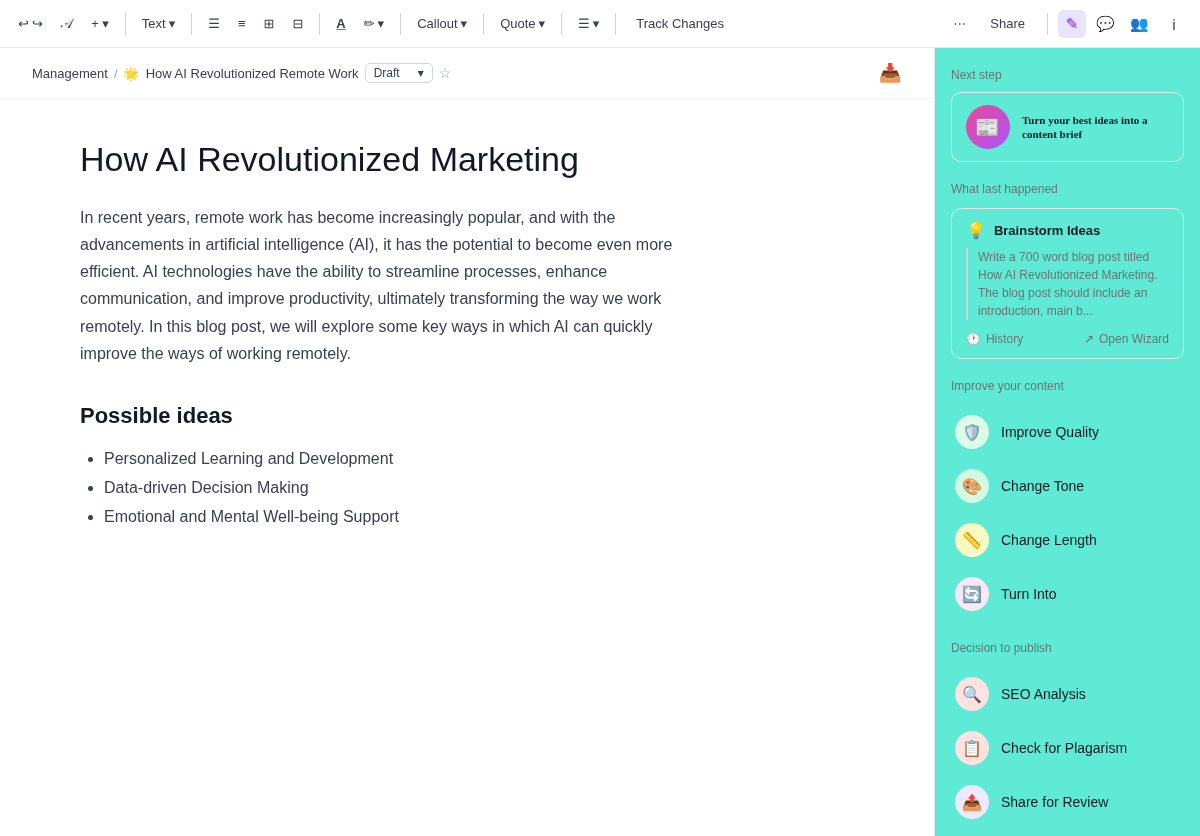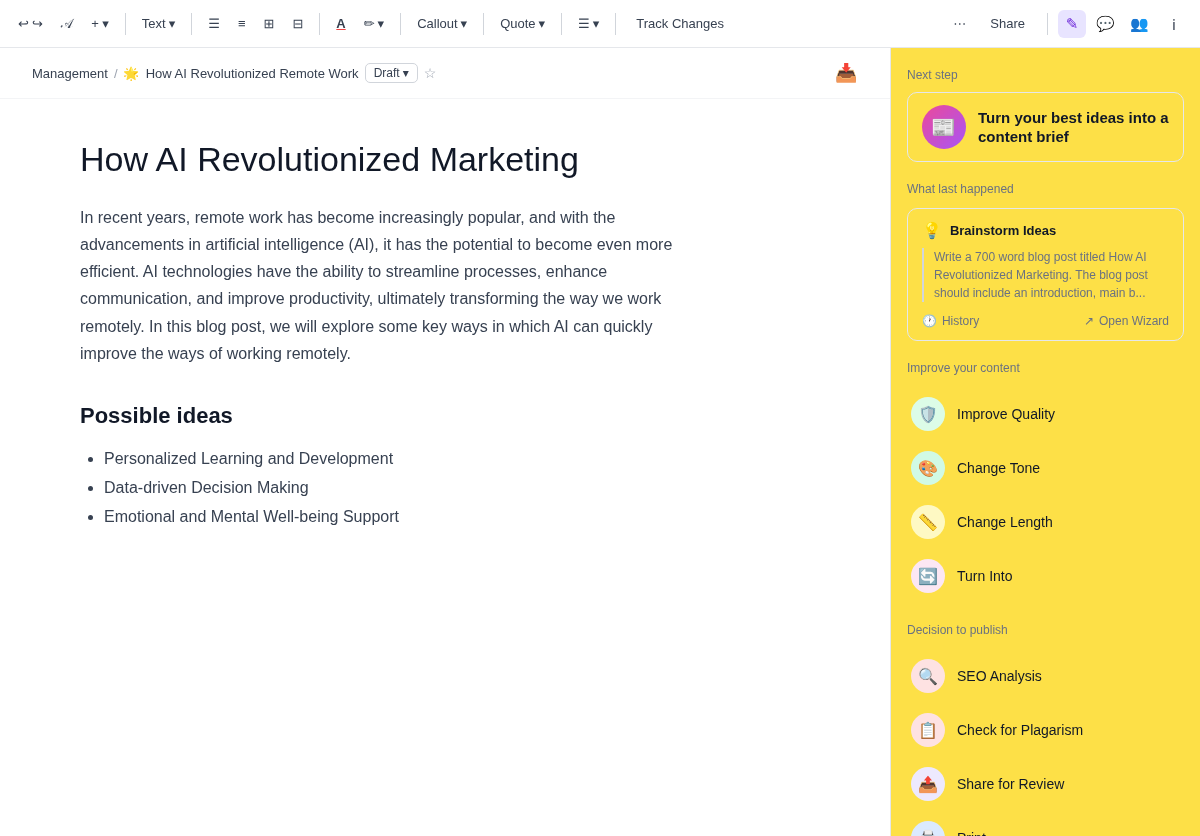--- a/index.html
+++ b/index.html
@@ -48,56 +48,56 @@
     
     .breadcrumb {
       display: flex; align-items: center; gap: 6px;
       padding: 14px 32px; font-size: 13px; color: #6b7280;
       border-bottom: 1px solid #f3f4f6; flex-shrink: 0;
     }
     .breadcrumb-sep { color: #9ca3af; }
     .breadcrumb-item { color: #374151; cursor: pointer; }
     .breadcrumb-doc { display: flex; align-items: center; gap: 6px; color: #374151; font-weight: 500; }
     .draft-badge {
-      display: flex; align-items: center; gap: 3px;
+      display: flex; align-items: center; gap: 18px;
       padding: 2px 8px; border: 1px solid #d1d5db; border-radius: 5px;
       font-size: 12px; color: #374151; cursor: pointer; background: #fff;
     }
     .star-icon { color: #9ca3af; cursor: pointer; font-size: 14px; }
     .inbox-icon { margin-left: auto; color: #6b7280; cursor: pointer; font-size: 18px; }
 
     
     .editor-content { padding: 40px 80px; max-width: 760px; }
     .doc-title { font-size: 34px; font-weight: 400; color: #111827; margin-bottom: 24px; line-height: 1.2; }
     .doc-body { font-size: 16px; color: #374151; line-height: 1.7; margin-bottom: 36px; }
     .section-heading { font-size: 22px; font-weight: 700; color: #111827; margin-bottom: 16px; }
     .bullet-list { list-style: disc; padding-left: 24px; margin-bottom: 32px; }
     .bullet-list li { font-size: 16px; color: #374151; line-height: 1.8; }
 
     
     .right-sidebar {
-      width: 310px; border-left: 1px solid #e5e7eb;
-      overflow-y: auto; background: #fde047; flex-shrink: 0;
+      width: 266px; border-left: 1px solid #e5e7eb;
+      overflow-y: auto; background: #5eead4; flex-shrink: 0;
       padding: 20px 16px;
     }
 
     
     .next-step-label { font-size: 12px; color: #6b7280; margin-bottom: 10px; font-weight: 500; }
     .next-step-card {
       display: flex; align-items: center; gap: 12px;
       padding: 12px 14px; border: 1px solid #e5e7eb; border-radius: 10px;
       cursor: pointer; margin-bottom: 20px;
     }
     .next-step-icon {
       width: 44px; height: 44px; border-radius: 50%;
       background: linear-gradient(135deg, #ec4899, #a855f7);
       display: flex; align-items: center; justify-content: center;
       font-size: 20px; flex-shrink: 0;
     }
-    .next-step-text { font-size: 15px; font-weight: 600; color: #111827; line-height: 1.3; }
+    .next-step-text { font-size: 11px; font-weight: 600; color: #111827; line-height: 1.3; font-family: Liberation Serif, serif; }
 
     
     .section-label { font-size: 12px; color: #6b7280; margin-bottom: 12px; font-weight: 500; }
     .last-happened-card {
       border: 1px solid #e5e7eb; border-radius: 10px; padding: 12px 14px; margin-bottom: 20px;
     }
     .brainstorm-header { display: flex; align-items: center; gap: 8px; margin-bottom: 8px; }
     .brainstorm-icon { font-size: 16px; }
     .brainstorm-title { font-size: 13px; font-weight: 600; color: #111827; }
     .brainstorm-desc {

